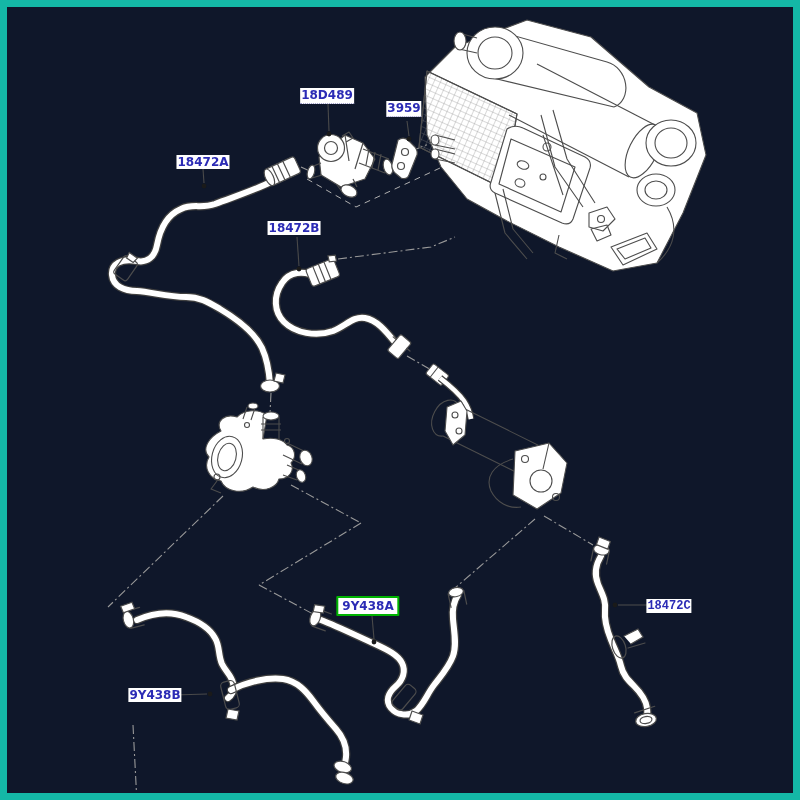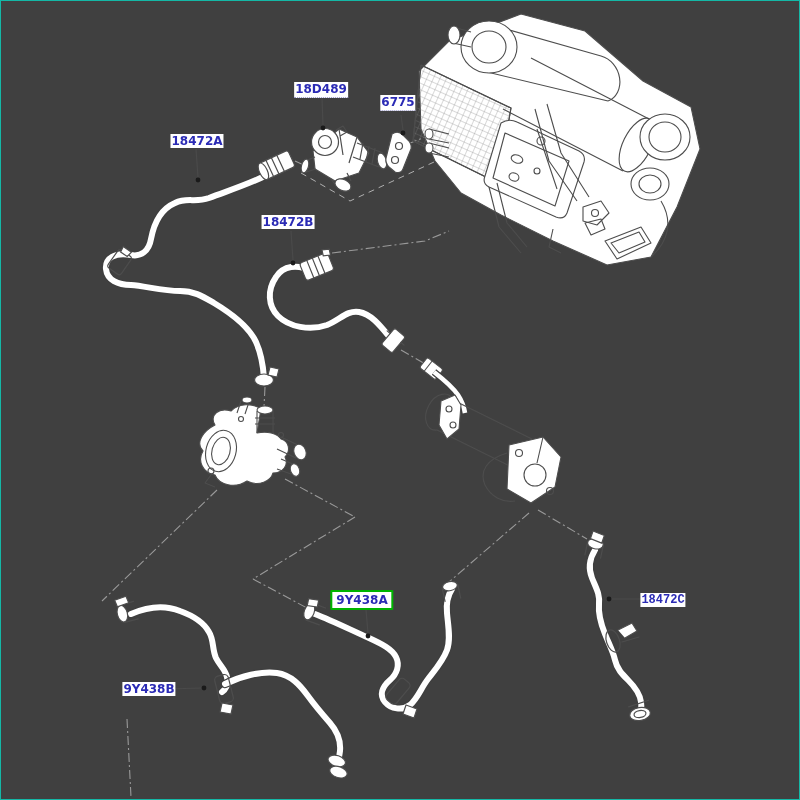--- a/index.html
+++ b/index.html
@@ -3,23 +3,23 @@
 <meta charset="utf-8">
 <style>
   :root{
     --label-text:#2b2bb5;
     --highlight-box:#00b400;
     --line-art:#4d4d4d;
     --construction-line:#999999;
   }
   html,body{margin:0;padding:0;background:#ffffff;}
   .stage{
-    position:relative;width:800px;height:800px;background:#404040;
+    position:relative;width:800px;height:800px;background:#0f172a;
     font-family:"Liberation Sans",sans-serif;overflow:hidden;
-    border:1px solid #14b8a6;box-sizing:border-box;
+    border:7px solid #14b8a6;box-sizing:border-box;
   }
   .stage svg{position:absolute;left:0;top:0;}
   .plabel{
     position:absolute;transform:translate(-50%,-50%);
     font-family:"DejaVu Sans",sans-serif;font-size:12px;font-weight:700;
     color:var(--label-text);white-space:nowrap;cursor:pointer;z-index:5;
     background:#ffffff;padding:0 1px;
   }
   .plabel.u{border-bottom:1px dotted #9a9ac8;padding-bottom:1px;}
   .plabel.hl{
@@ -290,19 +290,19 @@
       <circle cx="402" cy="132" r="2.4"></circle>
       <circle cx="197" cy="179" r="2.4"></circle>
       <circle cx="292" cy="262" r="2.4"></circle>
       <circle cx="367" cy="635" r="2.4"></circle>
       <circle cx="203" cy="687" r="2.4"></circle>
       <circle cx="608" cy="598" r="2.4"></circle>
     </g>
   </svg>
 
   <div class="plabel u" style="left:320px;top:89px;">18D489</div>
-  <div class="plabel u" style="left:397px;top:102px;">6775</div>
-  <div class="plabel" style="left:196px;top:140px;">18472A</div>
+  <div class="plabel u" style="left:397px;top:102px;">3959</div>
+  <div class="plabel" style="left:196px;top:155px;">18472A</div>
   <div class="plabel" style="left:287px;top:221px;">18472B</div>
   <div class="plabel hl" style="left:361px;top:599px;">9Y438A</div>
   <div class="plabel" style="left:148px;top:688px;">9Y438B</div>
   <div class="plabel" style="left:662px;top:599px;font-family:Liberation Mono, monospace;">18472C</div>
 </div>
 
 </body></html>

